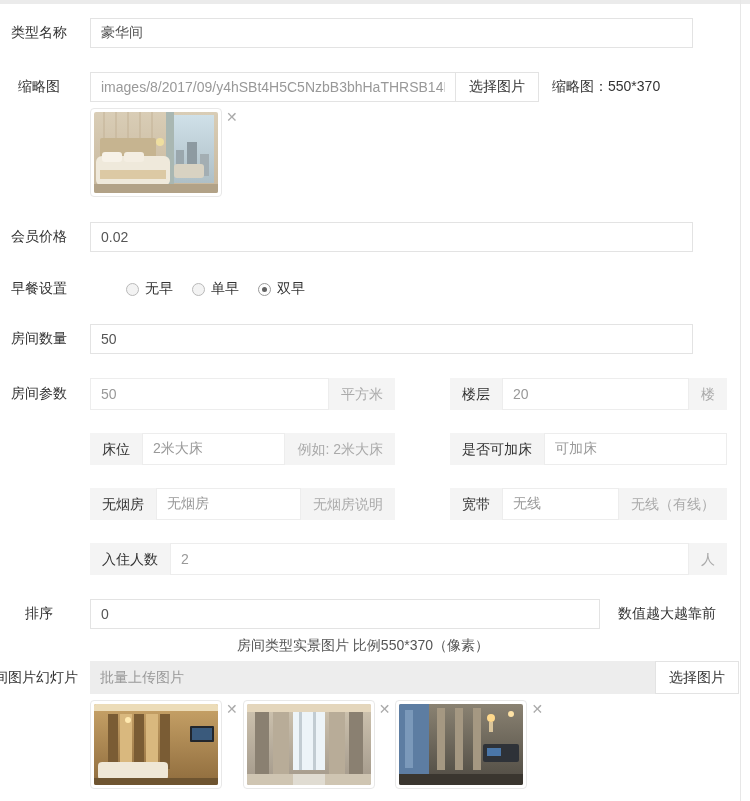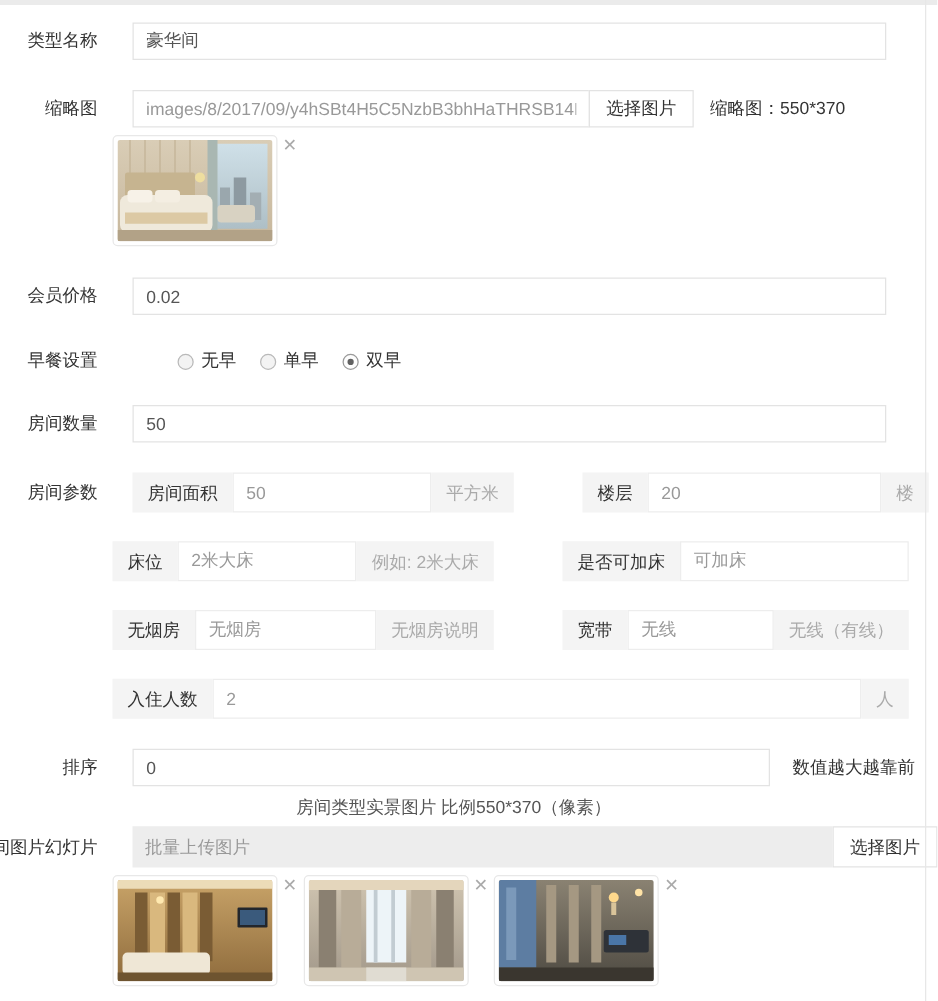--- a/index.html
+++ b/index.html
@@ -9,22 +9,22 @@
     font-family: "Liberation Sans", sans-serif;
     font-size: 14px;
     color: #333;
     position: relative;
   }
   .topbar { height: 4px; background: #ebebeb; }
   .right-line { position: absolute; top: 0; left: 740px; width: 1px; height: 801px; background: #e7e7e7; }
   .form { padding-top: 14px; }
   .row { display: flex; align-items: center; }
   .label {
-    width: 78px; min-width: 78px; text-align: right;
-    margin-right: 28px; white-space: nowrap; color: #333; font-family: Liberation Mono, monospace;
+    width: 78px; min-width: 78px; text-align: center;
+    margin-right: 12px; white-space: nowrap; color: #333; font-family: Liberation Mono, monospace;
   }
   .label.wide { width: 98px; min-width: 98px; margin-left: -20px; }
   .spacer { width: 90px; min-width: 90px; }
   input.field {
     height: 30px; border: 1px solid #e3e3e3; background: #fff;
     padding: 0 10px; font-size: 14px; color: #555;
     font-family: "Liberation Sans", sans-serif; outline: none;
   }
   input.field.dim { color: #999; }
   .w-main { width: 603px; }
@@ -177,21 +177,20 @@
   </div>
 
   <div class="row mt26">
     <div class="label">房间数量</div>
     <input class="field w-main" type="text" value="50" style="">
   </div>
 
   <div class="row mt24">
     <div class="label">房间参数</div>
     <div class="group cell-l" style="width:305px">
-      <span class="addon">房间面积</span>
       <input type="text" value="50" style="">
       <span class="addon suffix">平方米</span>
     </div>
     <div class="group cell-r">
       <span class="addon">楼层</span>
       <input type="text" value="20" style="">
       <span class="addon suffix">楼</span>
     </div>
   </div>
 

